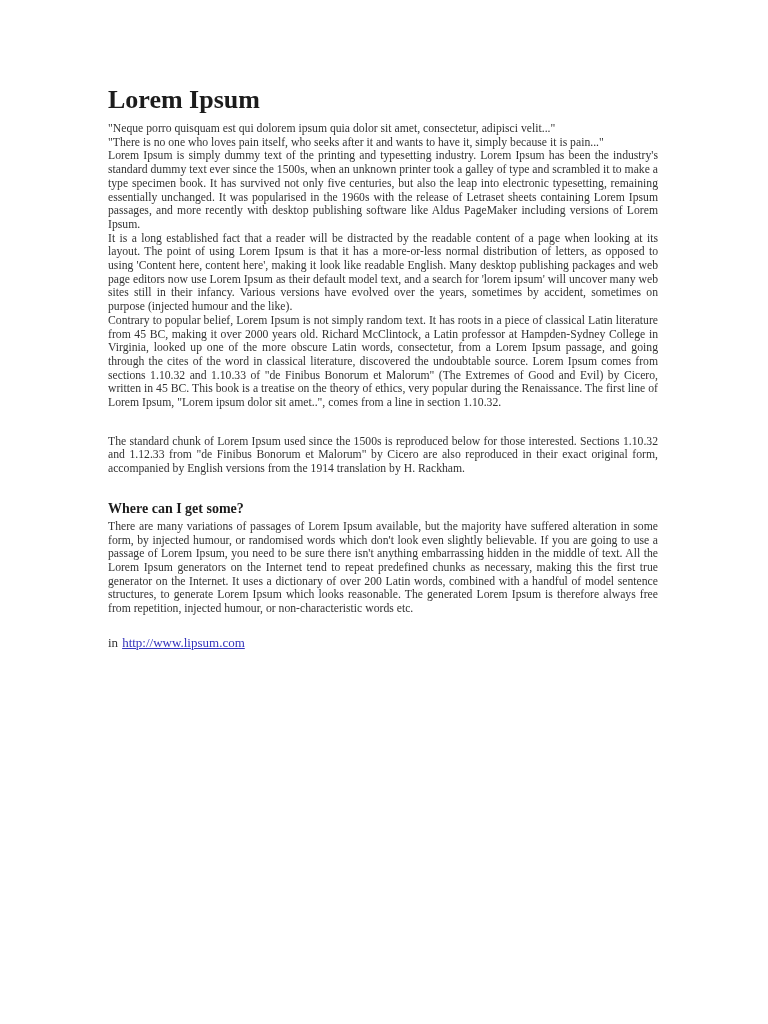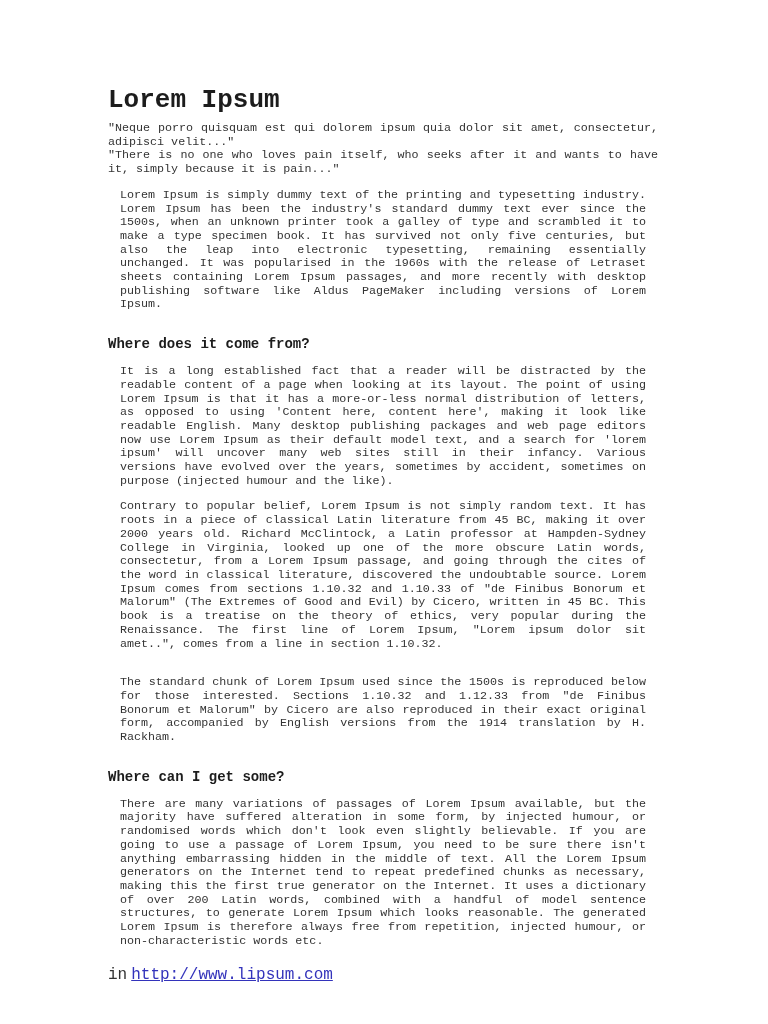--- a/index.html
+++ b/index.html
@@ -8,21 +8,21 @@
     width: 768px;
     height: 1024px;
     background: #ffffff;
     overflow: hidden;
   }
   .page {
     box-sizing: border-box;
     width: 768px;
     height: 1024px;
     padding: 86px 110px 0 108px;
-    font-family: Liberation Mono, monospace;
+    font-family: Liberation Serif, serif;
     color: #333333;
     background: #ffffff;
   }
   h1.doc-title {
     font-size: 26px;
     line-height: 28px;
     font-weight: bold;
     color: #1c1c1c;
     margin: 0 0 8px 0;
   }
@@ -36,28 +36,28 @@
     font-size: 14px;
     line-height: 17px;
     font-weight: bold;
     color: #1c1c1c;
     margin: 24px 0 3px 0;
   }
   p.body-para {
     font-size: 11.7px;
     line-height: 13.7px;
     text-align: justify;
-    margin: 12px;
+    margin: 0;
   }
   p.body-para.para-gap {
     margin-top: 25px;
   }
   p.source-line {
     margin: 20px 0 0 0;
-    font-size: 16px;
+    font-size: 13px;
     line-height: 14px;
   }
   .source-prefix {
     margin-right: 4px;
   }
   a.doc-link {
     color: #3333bb;
     text-decoration: underline;
     cursor: pointer;
   }
@@ -66,21 +66,20 @@
 <body>
 
 <div class="page">
 
   <h1 class="doc-title">Lorem Ipsum</h1>
 
   <p class="quote"><span>"Neque porro quisquam est qui dolorem ipsum quia dolor sit amet, consectetur, adipisci velit..."</span><br><span>"There is no one who loves pain itself, who seeks after it and wants to have it, simply because it is pain..."</span></p>
 
   <p class="body-para">Lorem Ipsum is simply dummy text of the printing and typesetting industry. Lorem Ipsum has been the industry's standard dummy text ever since the 1500s, when an unknown printer took a galley of type and scrambled it to make a type specimen book. It has survived not only five centuries, but also the leap into electronic typesetting, remaining essentially unchanged. It was popularised in the 1960s with the release of Letraset sheets containing Lorem Ipsum passages, and more recently with desktop publishing software like Aldus PageMaker including versions of Lorem Ipsum.</p>
 
-  <h2 class="sec-heading">Where does it come from?</h2>
   <p class="body-para">It is a long established fact that a reader will be distracted by the readable content of a page when looking at its layout. The point of using Lorem Ipsum is that it has a more-or-less normal distribution of letters, as opposed to using 'Content here, content here', making it look like readable English. Many desktop publishing packages and web page editors now use Lorem Ipsum as their default model text, and a search for 'lorem ipsum' will uncover many web sites still in their infancy. Various versions have evolved over the years, sometimes by accident, sometimes on purpose (injected humour and the like).</p>
 
   <p class="body-para">Contrary to popular belief, Lorem Ipsum is not simply random text. It has roots in a piece of classical Latin literature from 45 BC, making it over 2000 years old. Richard McClintock, a Latin professor at Hampden-Sydney College in Virginia, looked up one of the more obscure Latin words, consectetur, from a Lorem Ipsum passage, and going through the cites of the word in classical literature, discovered the undoubtable source. Lorem Ipsum comes from sections 1.10.32 and 1.10.33 of "de Finibus Bonorum et Malorum" (The Extremes of Good and Evil) by Cicero, written in 45 BC. This book is a treatise on the theory of ethics, very popular during the Renaissance. The first line of Lorem Ipsum, "Lorem ipsum dolor sit amet..", comes from a line in section 1.10.32.</p>
   <p class="body-para para-gap">The standard chunk of Lorem Ipsum used since the 1500s is reproduced below for those interested. Sections 1.10.32 and 1.12.33 from "de Finibus Bonorum et Malorum" by Cicero are also reproduced in their exact original form, accompanied by English versions from the 1914 translation by H. Rackham.</p>
 
   <h2 class="sec-heading">Where can I get some?</h2>
   <p class="body-para">There are many variations of passages of Lorem Ipsum available, but the majority have suffered alteration in some form, by injected humour, or randomised words which don't look even slightly believable. If you are going to use a passage of Lorem Ipsum, you need to be sure there isn't anything embarrassing hidden in the middle of text. All the Lorem Ipsum generators on the Internet tend to repeat predefined chunks as necessary, making this the first true generator on the Internet. It uses a dictionary of over 200 Latin words, combined with a handful of model sentence structures, to generate Lorem Ipsum which looks reasonable. The generated Lorem Ipsum is therefore always free from repetition, injected humour, or non-characteristic words etc.</p>
 
   <p class="source-line"><span class="source-prefix">in</span><a class="doc-link" href="#">http://www.lipsum.com</a></p>
 

